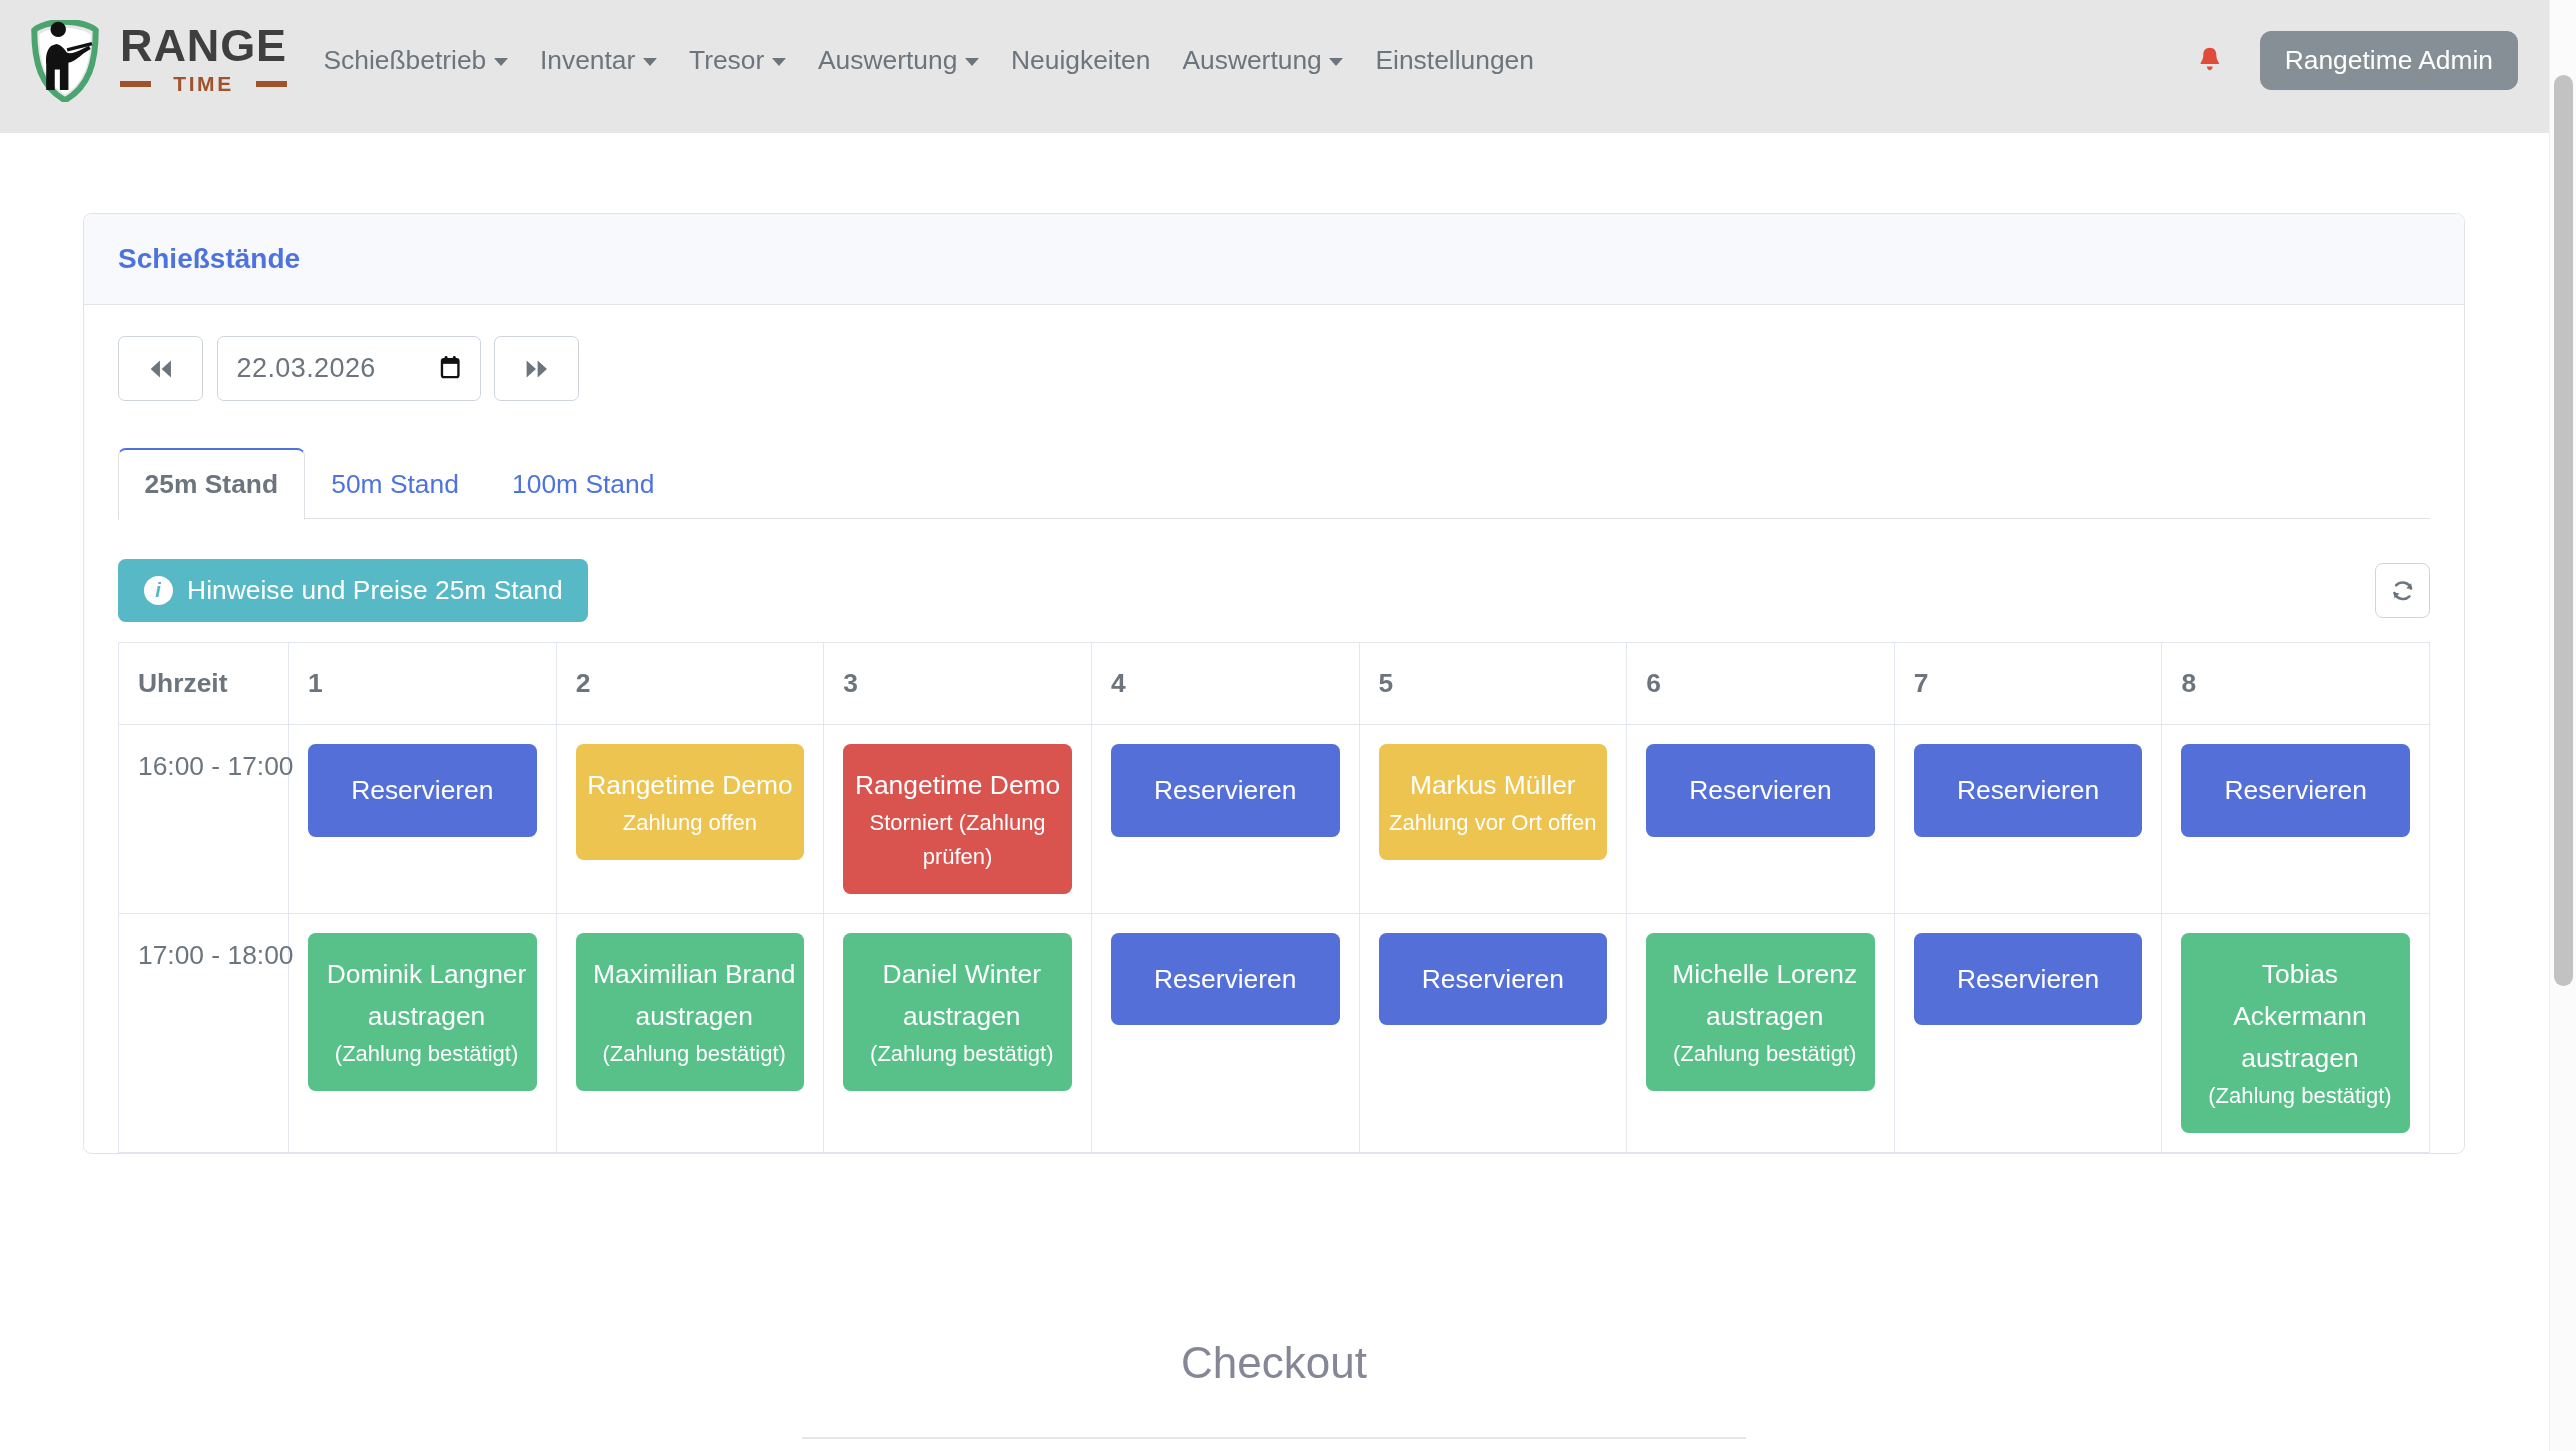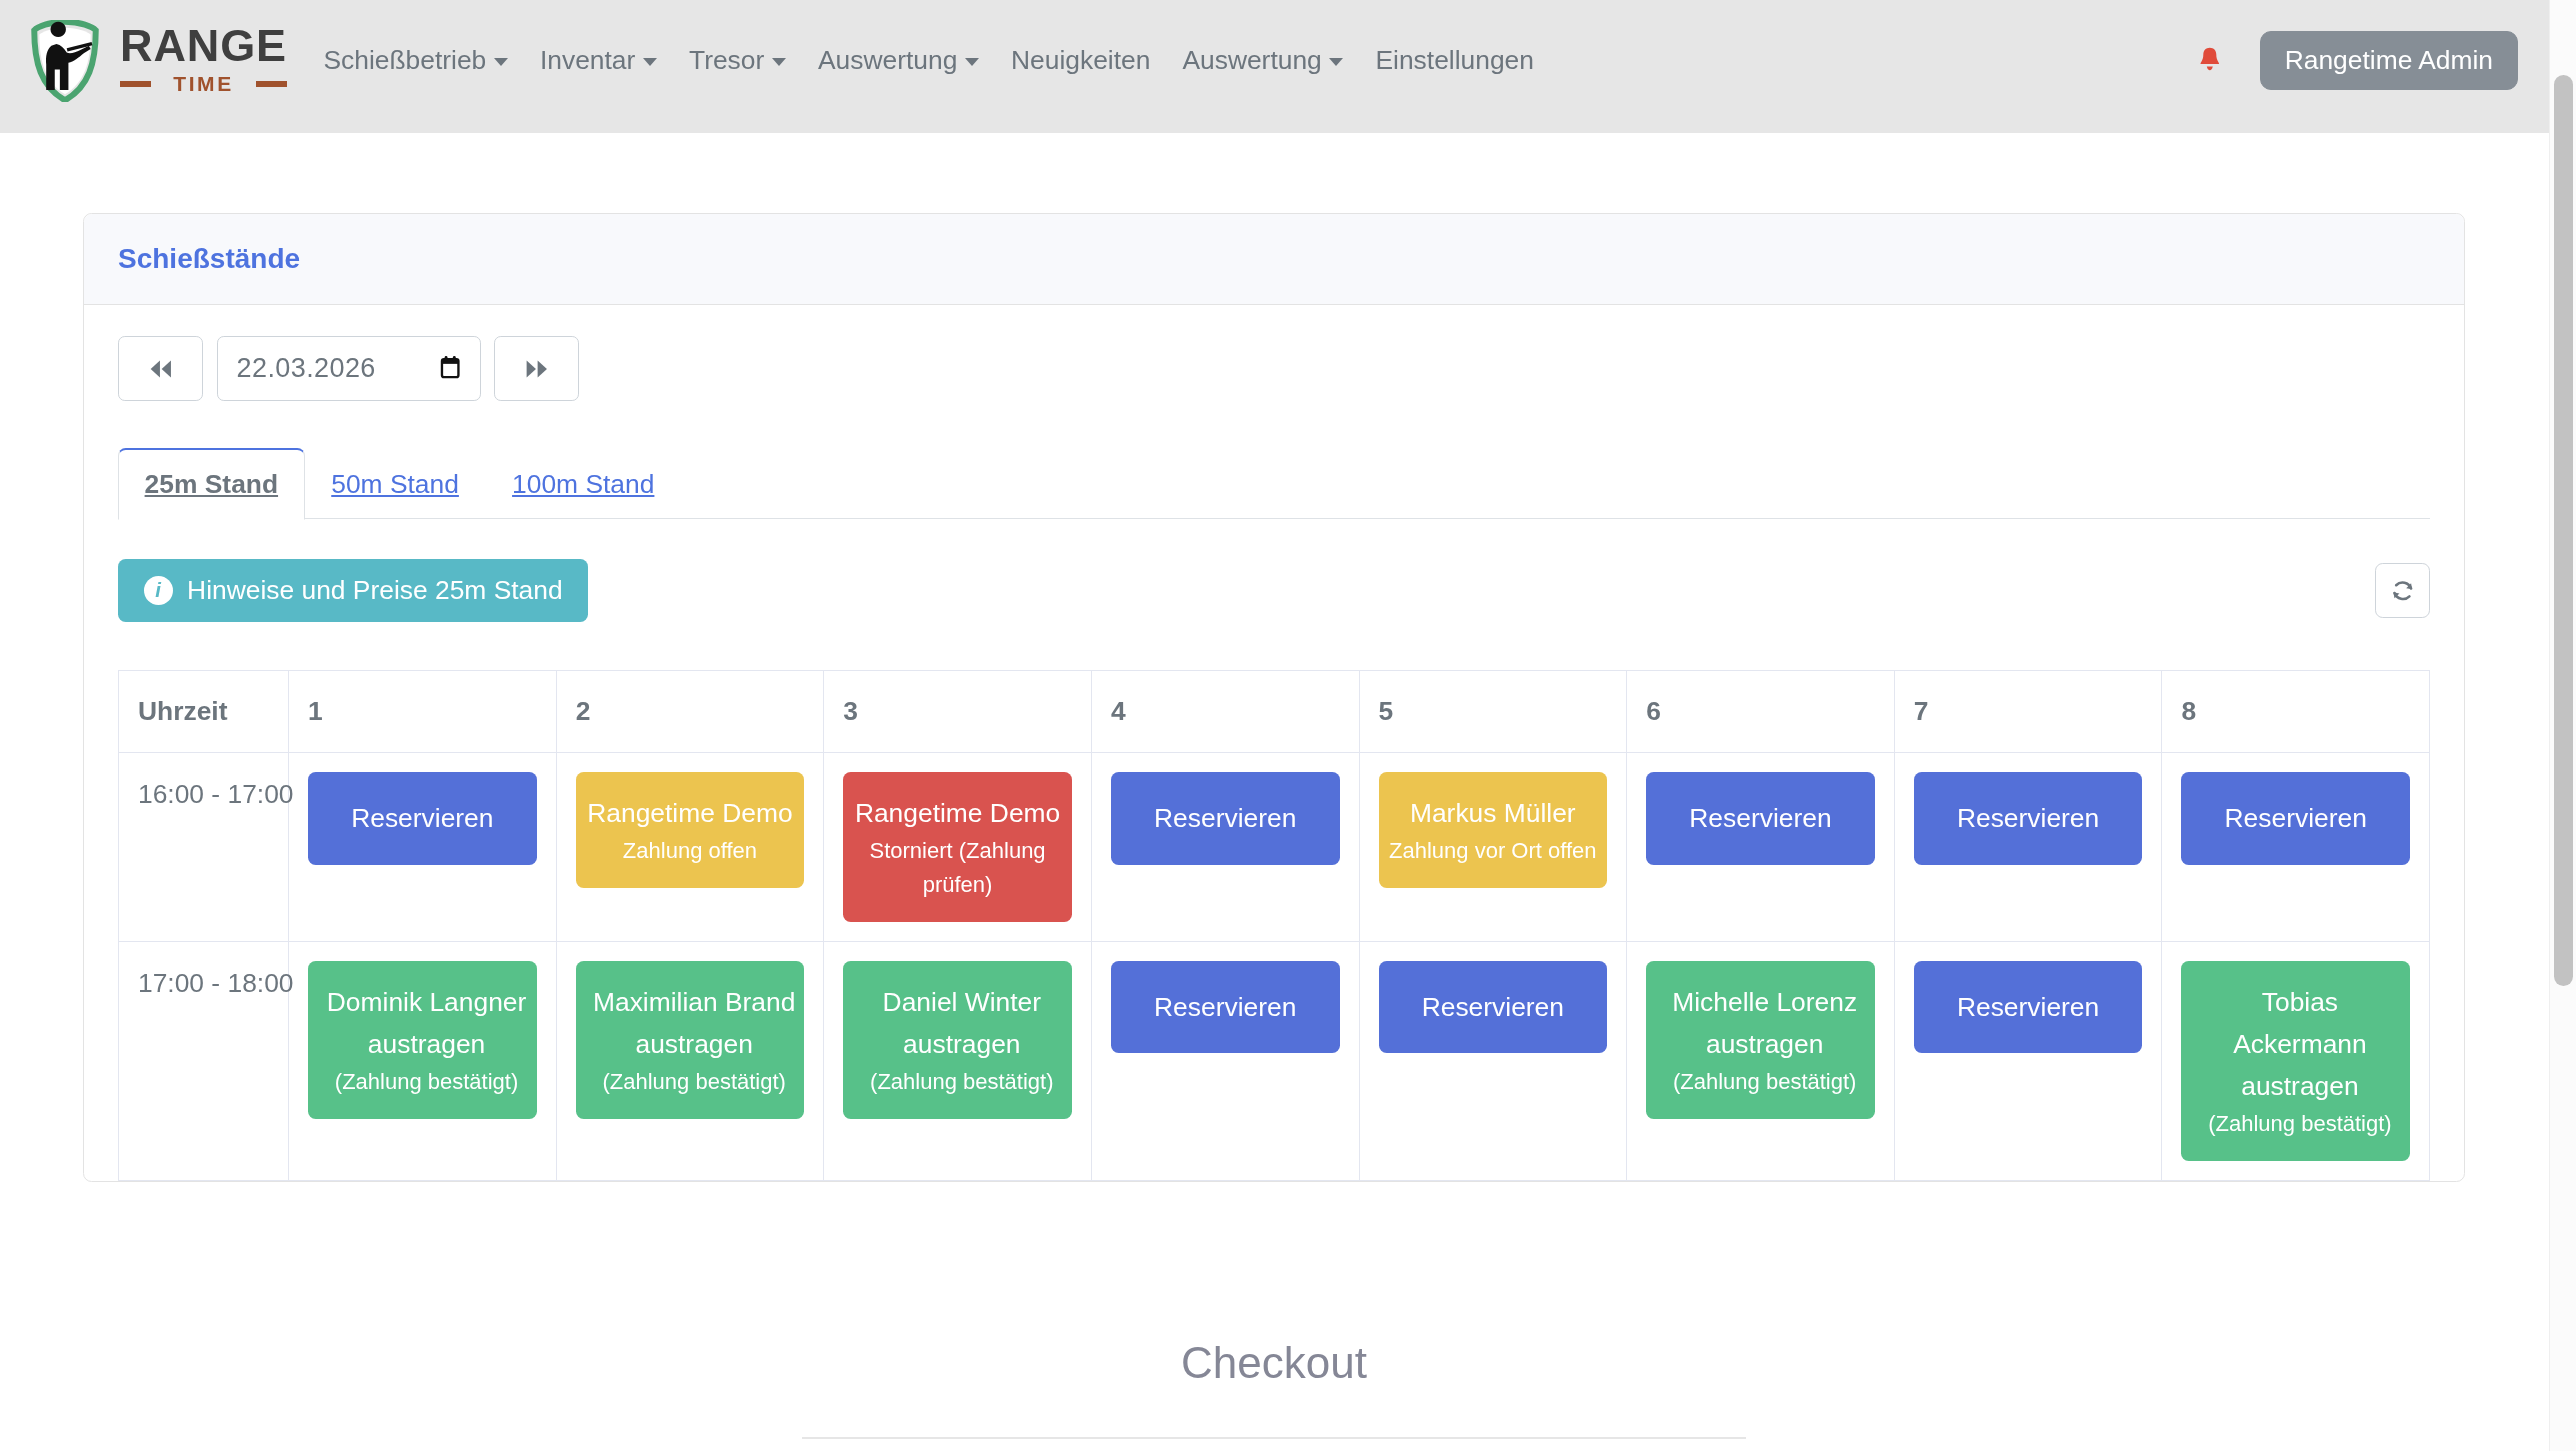--- a/index.html
+++ b/index.html
@@ -112,21 +112,21 @@
 
   
   #tabs {
     display: flex; align-items: flex-end;
     margin-top: 47px;
     border-bottom: 1.7px solid #dee2e6;
   }
   .tab {
     font-size: 26.4px; padding: 19px 25.6px; cursor: pointer;
     color: #4e73df; border: 1.7px solid transparent; border-radius: 7.7px 7.7px 0 0;
-    margin-bottom: -1.7px; white-space: nowrap; text-decoration: underline;
+    margin-bottom: -1.7px; white-space: nowrap;
   }
   .tab.active {
     color: #6c757d; font-weight: bold;
     background: #fff;
     border-color: #dee2e6 #dee2e6 #fff;
     border-top: 2.6px solid #4e73df;
   }
 
   
   #inforow {
@@ -150,21 +150,21 @@
   #refresh-button {
     width: 55px; height: 55px;
     border: 0.9px solid #ced4da; border-radius: 7.7px;
     background: #fff; display: flex; align-items: center; justify-content: center;
     cursor: pointer;
   }
 
   
   #lanes-table {
     width: 100%; border-collapse: collapse;
-    margin-top: 48px; table-layout: fixed;
+    margin-top: 20px; table-layout: fixed;
   }
   #lanes-table th {
     border: 0.9px solid #e3e6f0;
     text-align: left; vertical-align: middle;
     padding: 23px 19px;
     font-size: 26.4px; font-weight: bold; color: #6c757d;
     height: 82px;
   }
   #lanes-table td {
     border: 0.9px solid #e3e6f0;

